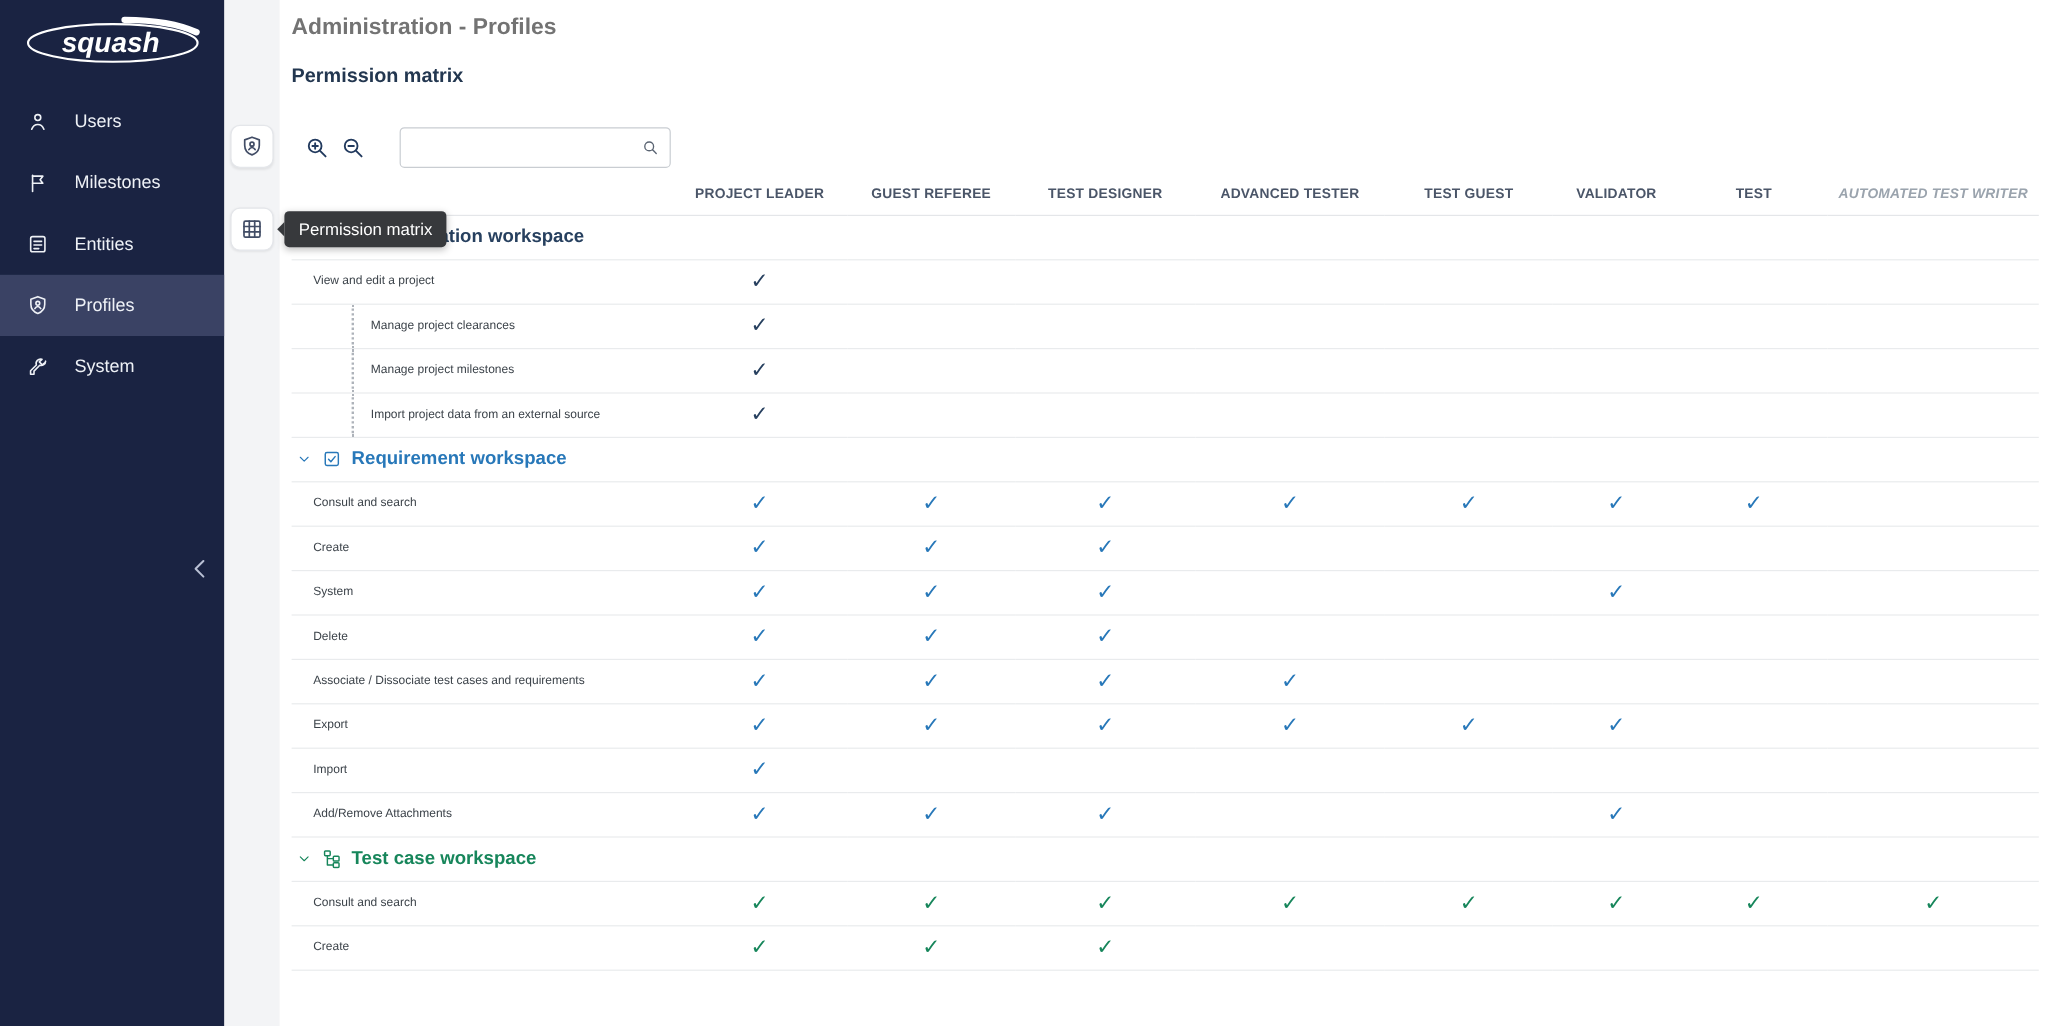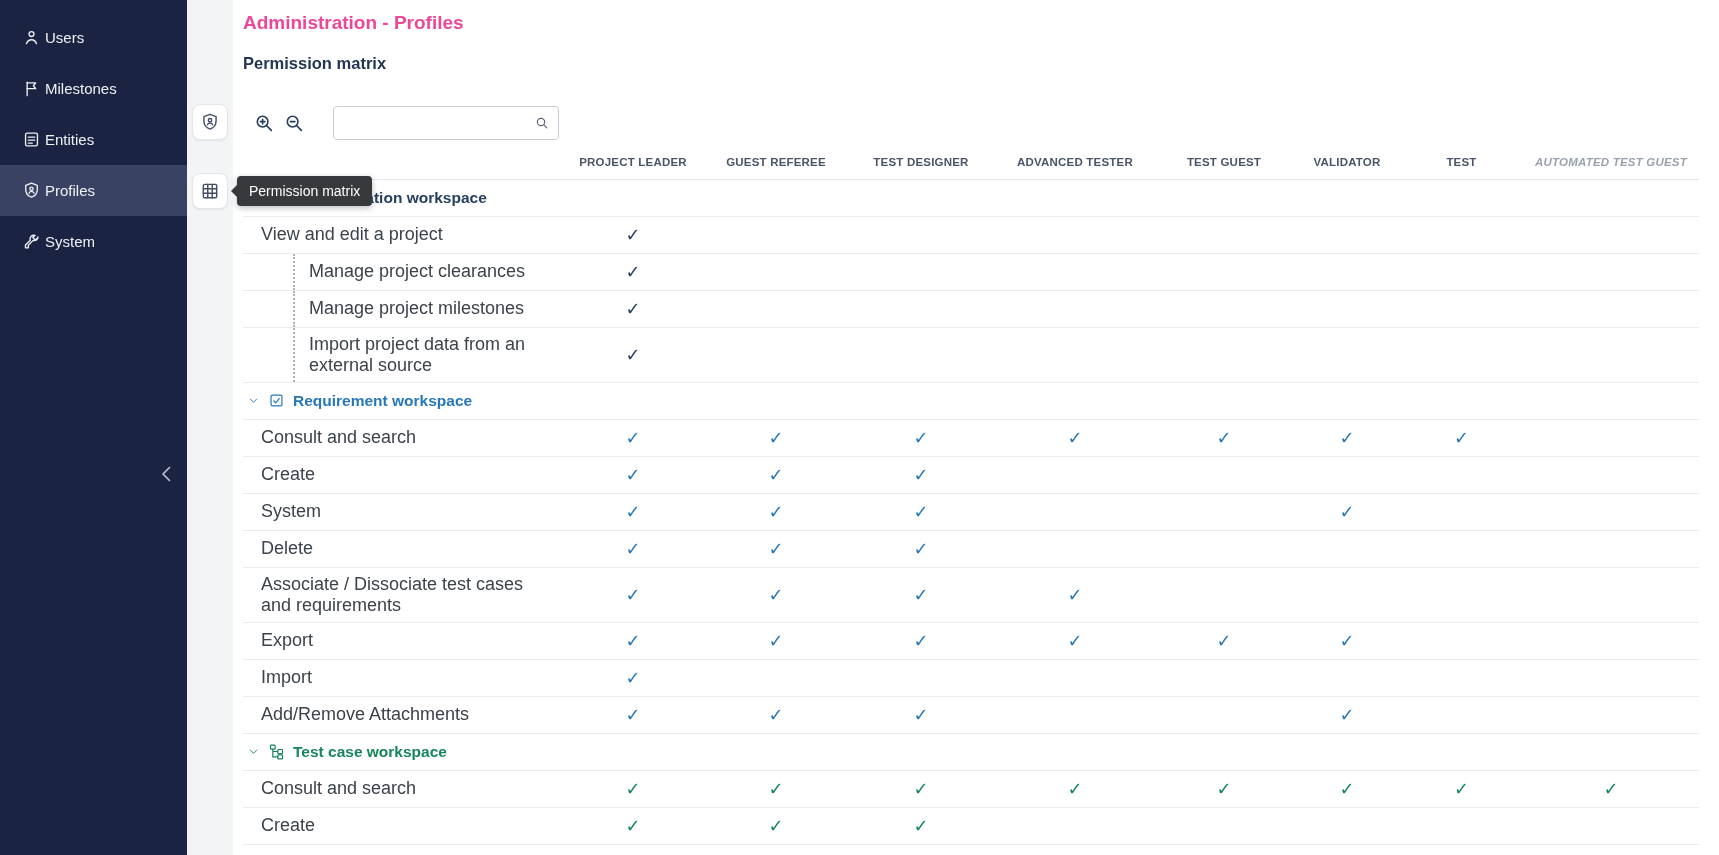--- a/index.html
+++ b/index.html
@@ -12,21 +12,21 @@
 
   
   .sidebar {
     position:absolute; left:0; top:0; width:187px; height:855px;
     background:#1a2342; color:#eef1f6;
   }
   .logo-wrap { height:64px; display:flex; align-items:center; justify-content:center; padding-top:4px; }
   .logo-svg { width:152px; height:44px; }
   .nav { margin-top:12px; }
   .nav-item {
-    display:flex; align-items:center; gap:4px; height:51px; padding-left:22px;
+    display:flex; align-items:center; gap:21px; height:51px; padding-left:22px;
     font-size:15px; color:#eef1f6; cursor:pointer;
   }
   .nav-item.active { background:#3a4264; }
   .ico { display:inline-flex; }
   .ico svg, .icon-btn svg, .search-icon svg, .collapse-btn svg, .chev svg, .sec-icon svg {
     fill:none; stroke:currentColor; stroke-width:1.7; stroke-linecap:round; stroke-linejoin:round;
     width:100%; height:100%;
   }
   .ico-19 { width:19px; height:19px; }
   .ico-20 { width:20px; height:20px; }
@@ -42,21 +42,21 @@
     padding-top:104px; gap:33px;
   }
   .rail-btn {
     width:36px; height:36px; background:#fff; border:1px solid #e4e6ea; border-radius:8px;
     box-shadow:0 1px 2px rgba(0,0,0,.07); color:#424d66;
     display:flex; align-items:center; justify-content:center; cursor:pointer; padding:0;
   }
 
   
   .main { position:absolute; left:233px; top:0; right:0; height:855px; padding-left:10px; }
-  .page-title { margin:12px 0 0; font-size:19px; font-weight:700; color:#ec4899; }
+  .page-title { margin:12px 0 0; font-size:19px; font-weight:700; color:#737373; }
   .sub-title  { margin:20px 0 0; font-size:16.5px; font-weight:700; color:#233750; }
 
   .toolbar { margin-top:32px; height:36px; display:flex; align-items:center; padding-left:6px; }
   .icon-btn {
     width:30px; height:30px; border:none; background:none; color:#223a5e; cursor:pointer;
     display:flex; align-items:center; justify-content:center; padding:4px;
   }
   .search-box {
     margin-left:24px; position:relative; width:226px; height:34px;
     border:1px solid #c9cdd2; border-radius:4px; background:#fff;
@@ -75,21 +75,21 @@
     color:#4a5568; text-align:center; white-space:nowrap;
     border-bottom:1px solid #e4e6e9; padding:0;
   }
   thead th.muted { color:#9aa3ad; font-style:italic; }
   tbody td { border-bottom:1px solid #e9ebed; }
   .section-cell { height:37px; padding-left:4px; }
   .sec-inner { display:flex; align-items:center; gap:8px; font-size:15.5px; font-weight:700; }
   .chev { width:13px; height:13px; display:inline-flex; cursor:pointer; }
   .sec-icon { width:17px; height:17px; display:inline-flex; }
   .label-cell {
-    height:37px; font-size:18px; color:#3c434a; padding:6px 10px 6px 18px; position:relative;
+    height:37px; font-size:10px; color:#3c434a; padding:6px 10px 6px 18px; position:relative;
   }
   .label-cell.indent { padding-left:66px; }
   .label-cell.indent::before {
     content:''; position:absolute; left:50px; top:0; bottom:0;
     border-left:2px dotted #aeb3ba;
   }
   .check-cell { text-align:center; height:37px; }
   .check { font-size:18px; font-weight:700; font-family:"DejaVu Sans", sans-serif; }
 
   
@@ -103,20 +103,27 @@
     border-top:6px solid transparent; border-bottom:6px solid transparent;
     border-right:6px solid #37393c;
   }
 </style>
 </head>
 <body>
 
 <div class="app">
 
   <aside class="sidebar">
+    <div class="logo-wrap">
+      <svg class="logo-svg" viewBox="0 0 170 46">
+        <ellipse cx="85" cy="25" rx="79" ry="17.5" fill="none" stroke="#ffffff" stroke-width="2"></ellipse>
+        <path d="M163 15 A 84 27 0 0 0 96 3.5" fill="none" stroke="#ffffff" stroke-width="6" stroke-linecap="round"></path>
+        <text x="83" y="33" text-anchor="middle" font-size="26" font-style="italic" font-weight="bold" font-family="Liberation Sans, sans-serif" fill="#ffffff">squash</text>
+      </svg>
+    </div>
     <nav class="nav" id="nav">
         <div class="nav-item">
           <span class="ico ico-19">
             <svg viewBox="0 0 24 24">
               <circle cx="12" cy="7.6" r="3.1"></circle>
               <path d="M5.6 19.8c1.3-3.5 3.7-5 6.4-5s5.1 1.5 6.4 5"></path>
             </svg>
           </span>
           <span>Users</span>
         </div>
@@ -227,21 +234,21 @@
       <thead>
         <tr id="matrix-head-row">
           <th></th>
         <th>PROJECT LEADER</th>
             <th>GUEST REFEREE</th>
             <th>TEST DESIGNER</th>
             <th>ADVANCED TESTER</th>
             <th>TEST GUEST</th>
             <th>VALIDATOR</th>
             <th>TEST</th>
-            <th class="muted">AUTOMATED TEST GUEST</th>
+            <th class="muted">AUTOMATED TEST WRITER</th>
           </tr>
       </thead>
       <tbody id="matrix-body">
           <tr>
             <td colspan="9" class="section-cell" style="color: rgb(39, 64, 95);">
               <span class="sec-inner">
                 <span class="chev">
                   <svg viewBox="0 0 24 24">
                     <path d="M6 9.3l6 6 6-6"></path>
                   </svg>

